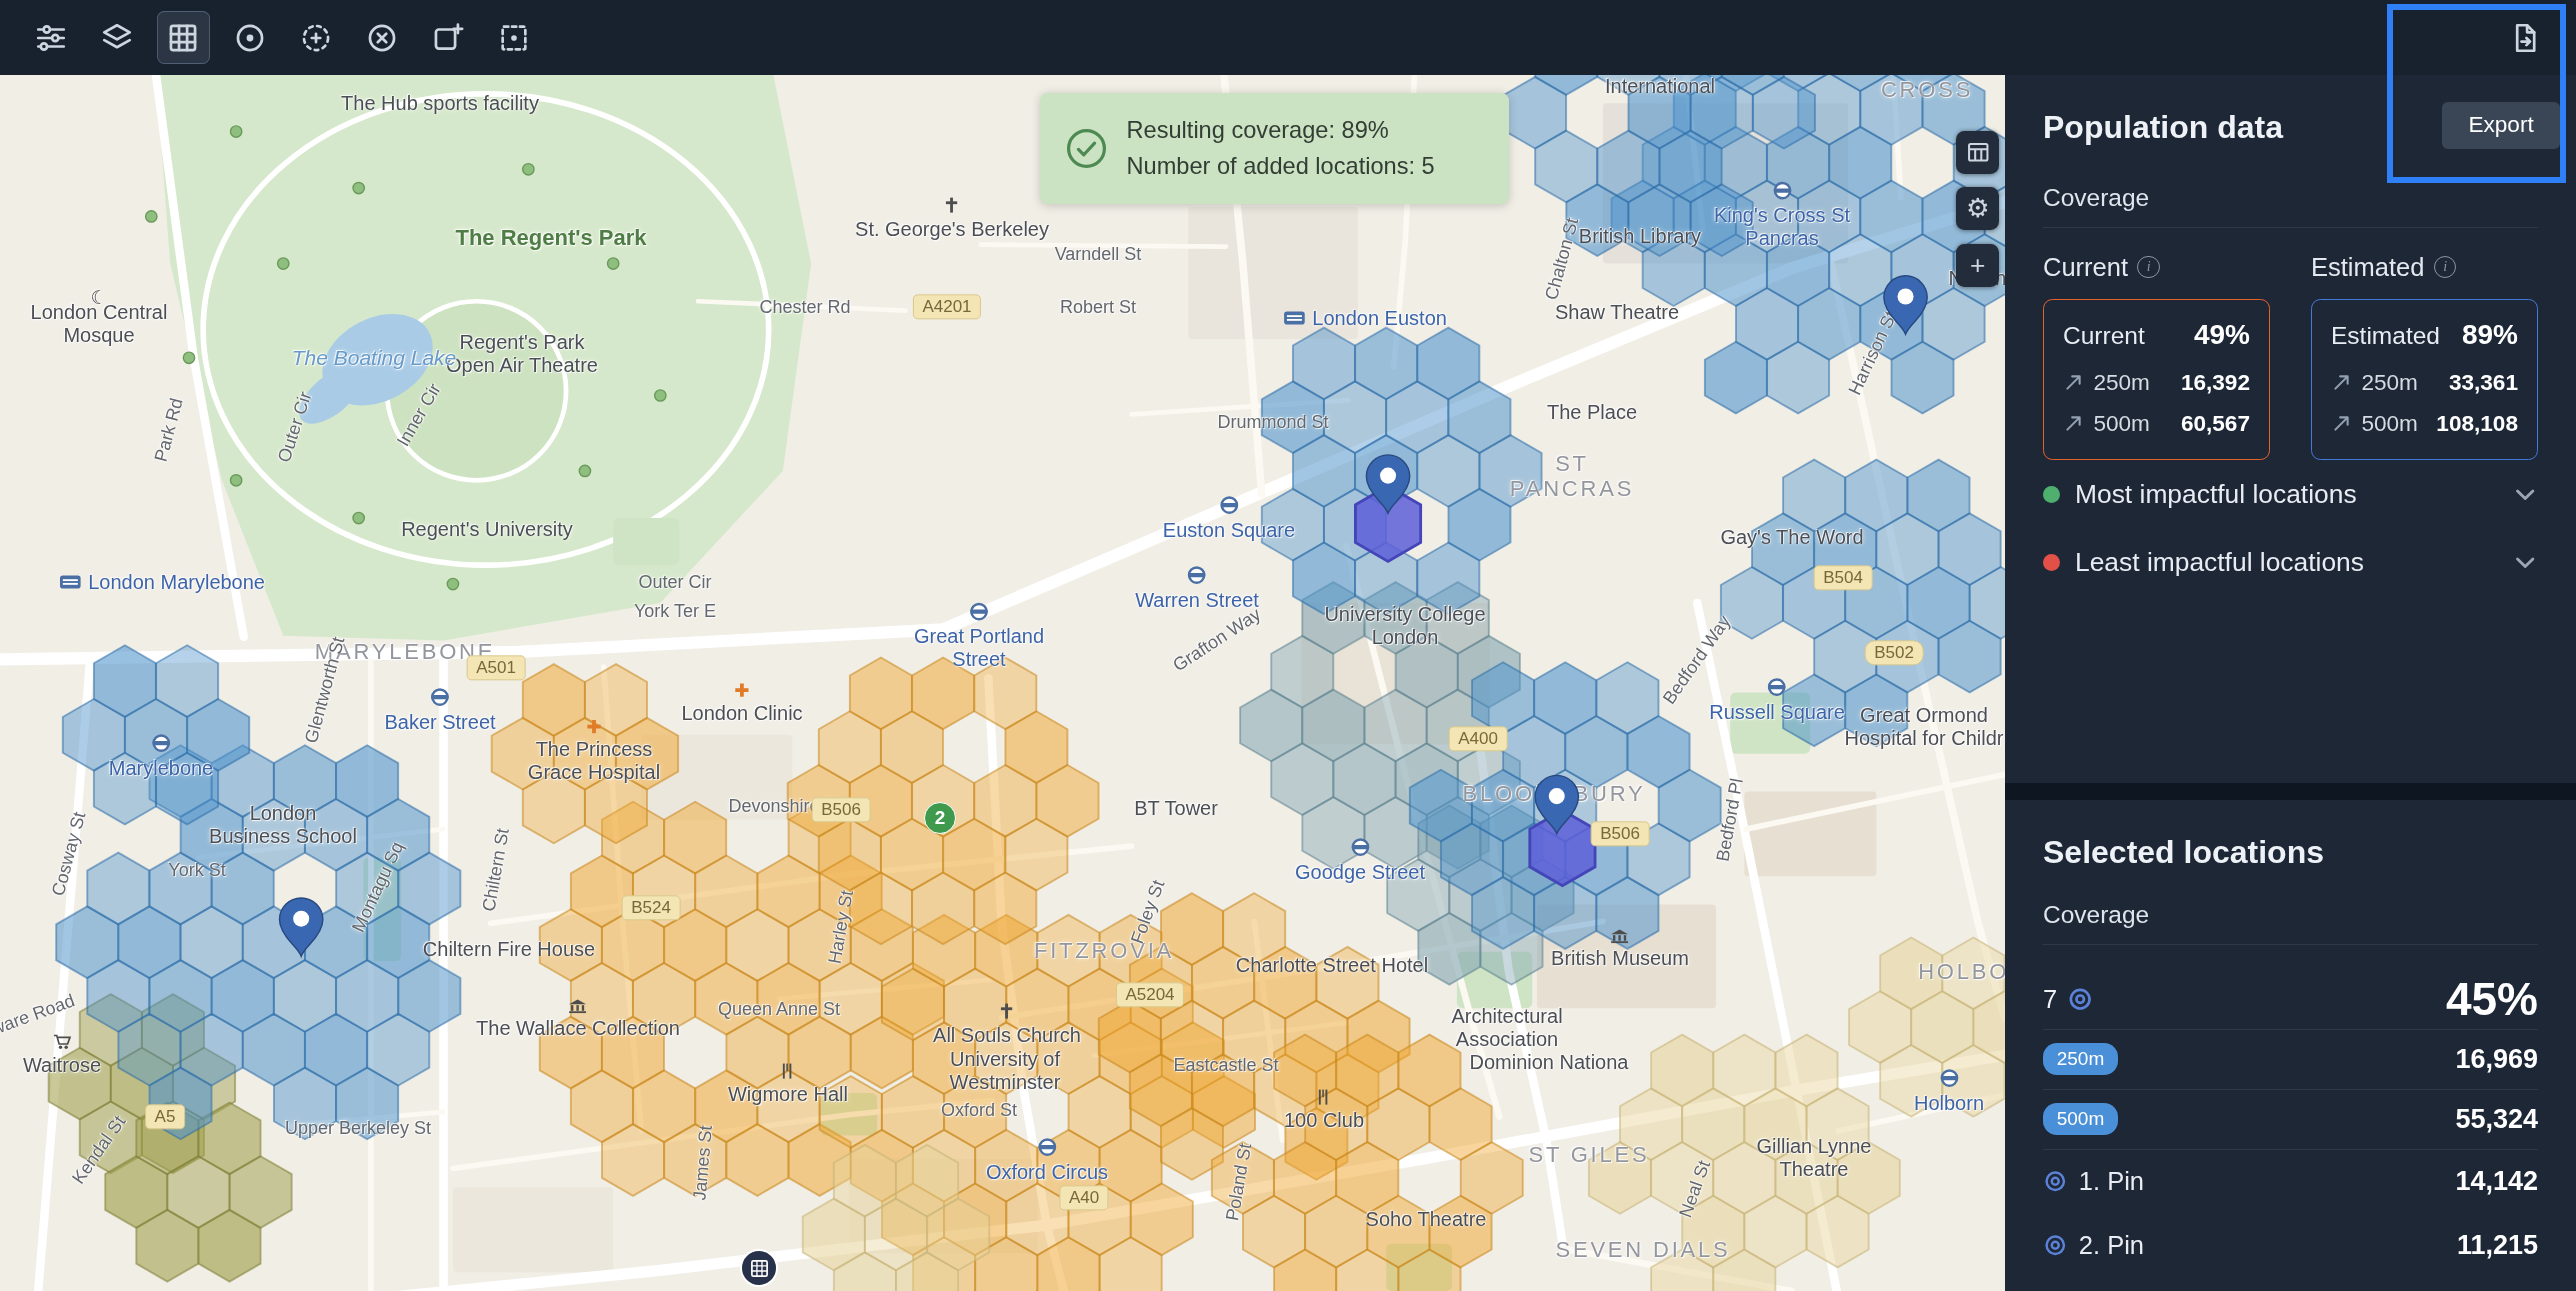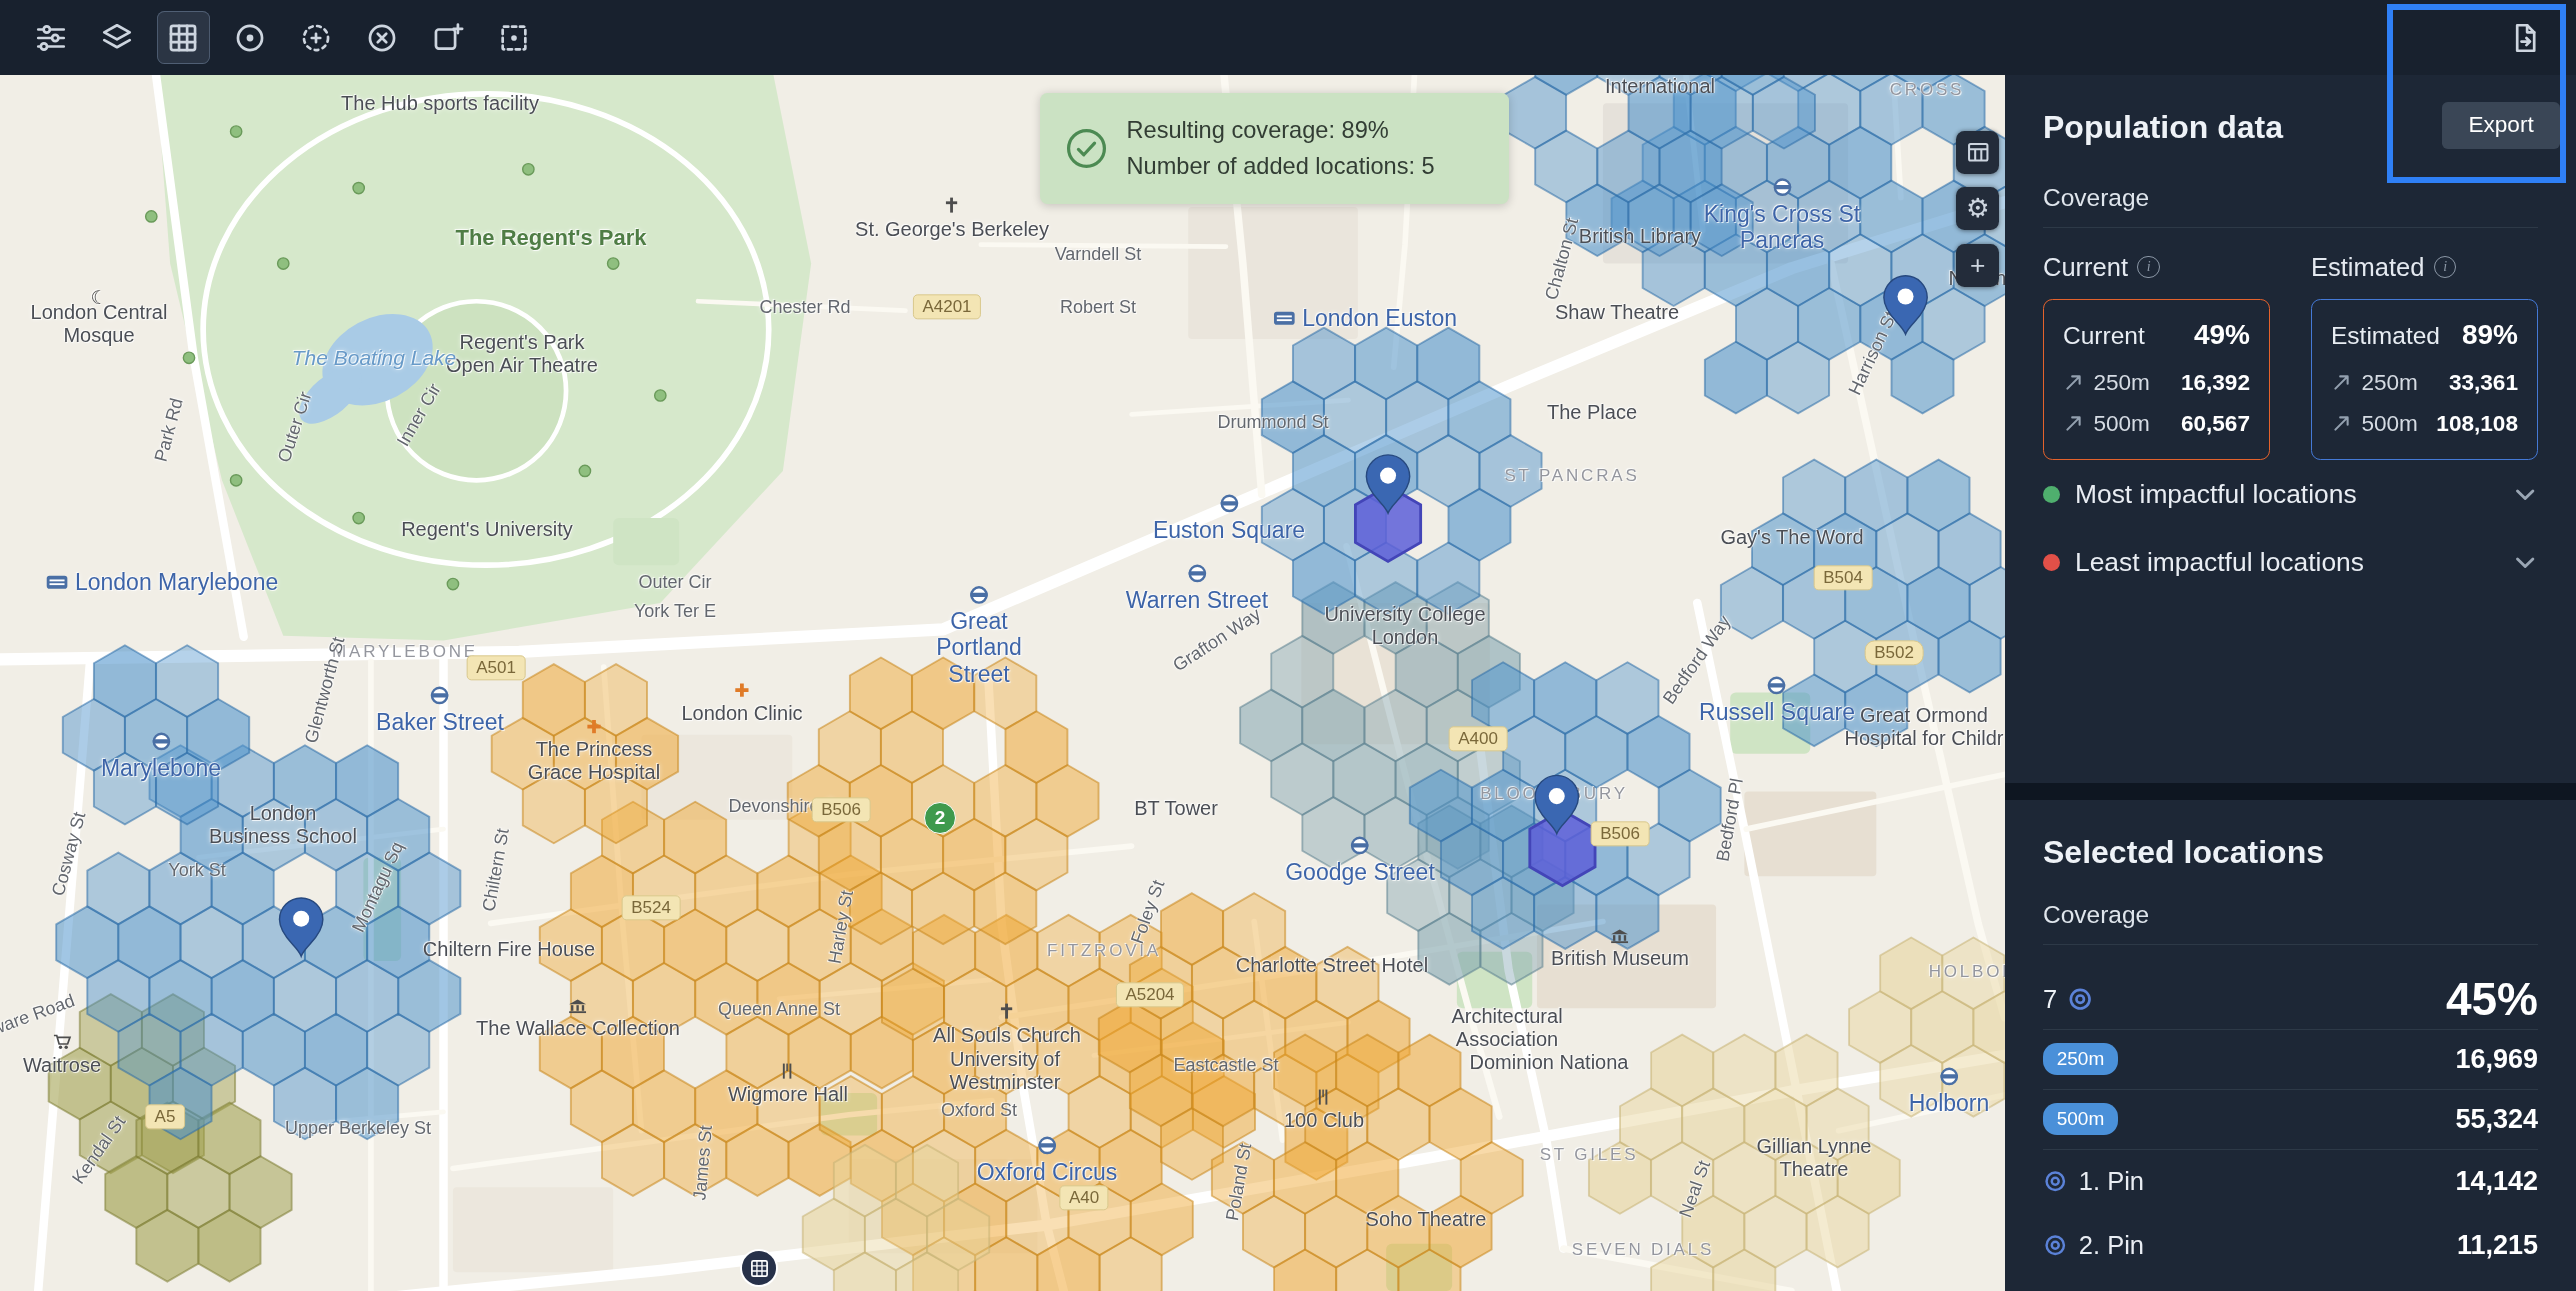--- a/index.html
+++ b/index.html
@@ -21,22 +21,22 @@
   .map-label { position:absolute; transform:translate(-50%,-50%); white-space:nowrap; line-height:1.15; text-align:center;
                text-shadow:-0.9px -0.9px 0 rgba(255,255,255,.75), 0.9px 0.9px 0 rgba(255,255,255,.75), 0 0 5.7px rgba(255,255,255,.85); }
   .map-label.wrap { white-space:normal; }
   .map-label .ic { display:block; margin:0 auto 2.8px auto; line-height:0; }
   .map-label.row-ic { display:flex; align-items:center; gap:6.6px; }
   .map-label.row-ic .ic { margin:0; }
   .l-place   { font-size:20px; color:#4b4e55; }
   .l-park    { font-size:22px; color:#4f7d45; font-weight:bold; }
   .l-water   { font-size:21px; color:#689ac8; font-style:italic; }
   .l-road    { font-size:18px; color:#63676e; }
-  .l-station { font-size:23px; color:#3d64a8; }
-  .l-district{ font-size:17px; color:#94969e; letter-spacing:2.8px; }
+  .l-station { font-size:20px; color:#3d64a8; }
+  .l-district{ font-size:22px; color:#94969e; letter-spacing:2.8px; }
   .l-badge   { font-size:17px; color:#7a683a; background:#f3e5b4; border:0.9px solid #d9c88c; border-radius:4.7px;
                padding:1.9px 8.5px; text-shadow:none; }
   .num-badge { position:absolute; transform:translate(-50%,-50%); width:32px; height:32px; border-radius:50%;
                background:#3f9a4d; border:1.9px solid #ffffff; color:#fff; font-size:19px; font-weight:bold;
                display:flex; align-items:center; justify-content:center; }
   .station-entrance { position:absolute; transform:translate(-50%,-50%); width:38px; height:38px; border-radius:50%;
                background:#273149; border:2.8px solid #ffffff; display:flex; align-items:center; justify-content:center; }
 
   
   .toast { position:absolute; left:1040px; top:18px; width:469px; height:111px; background:#cbe2c3;

